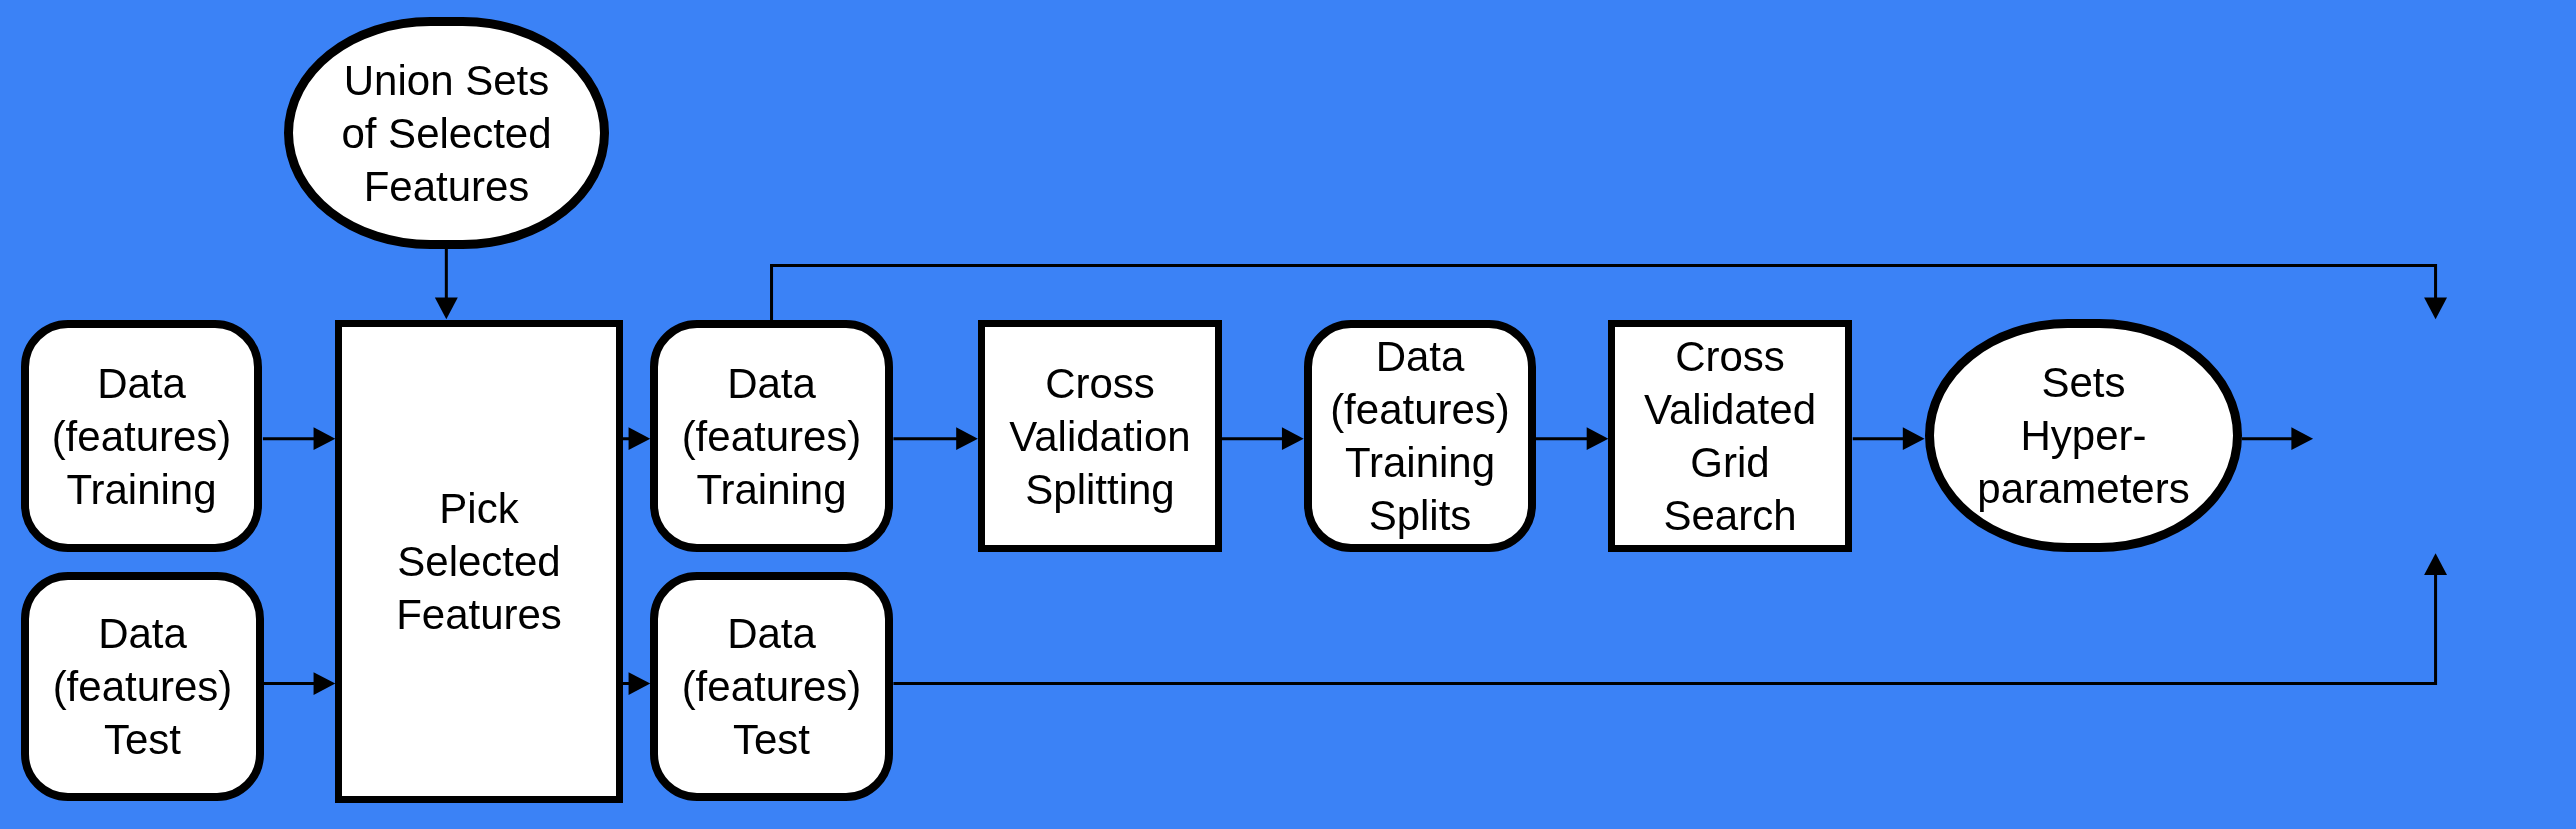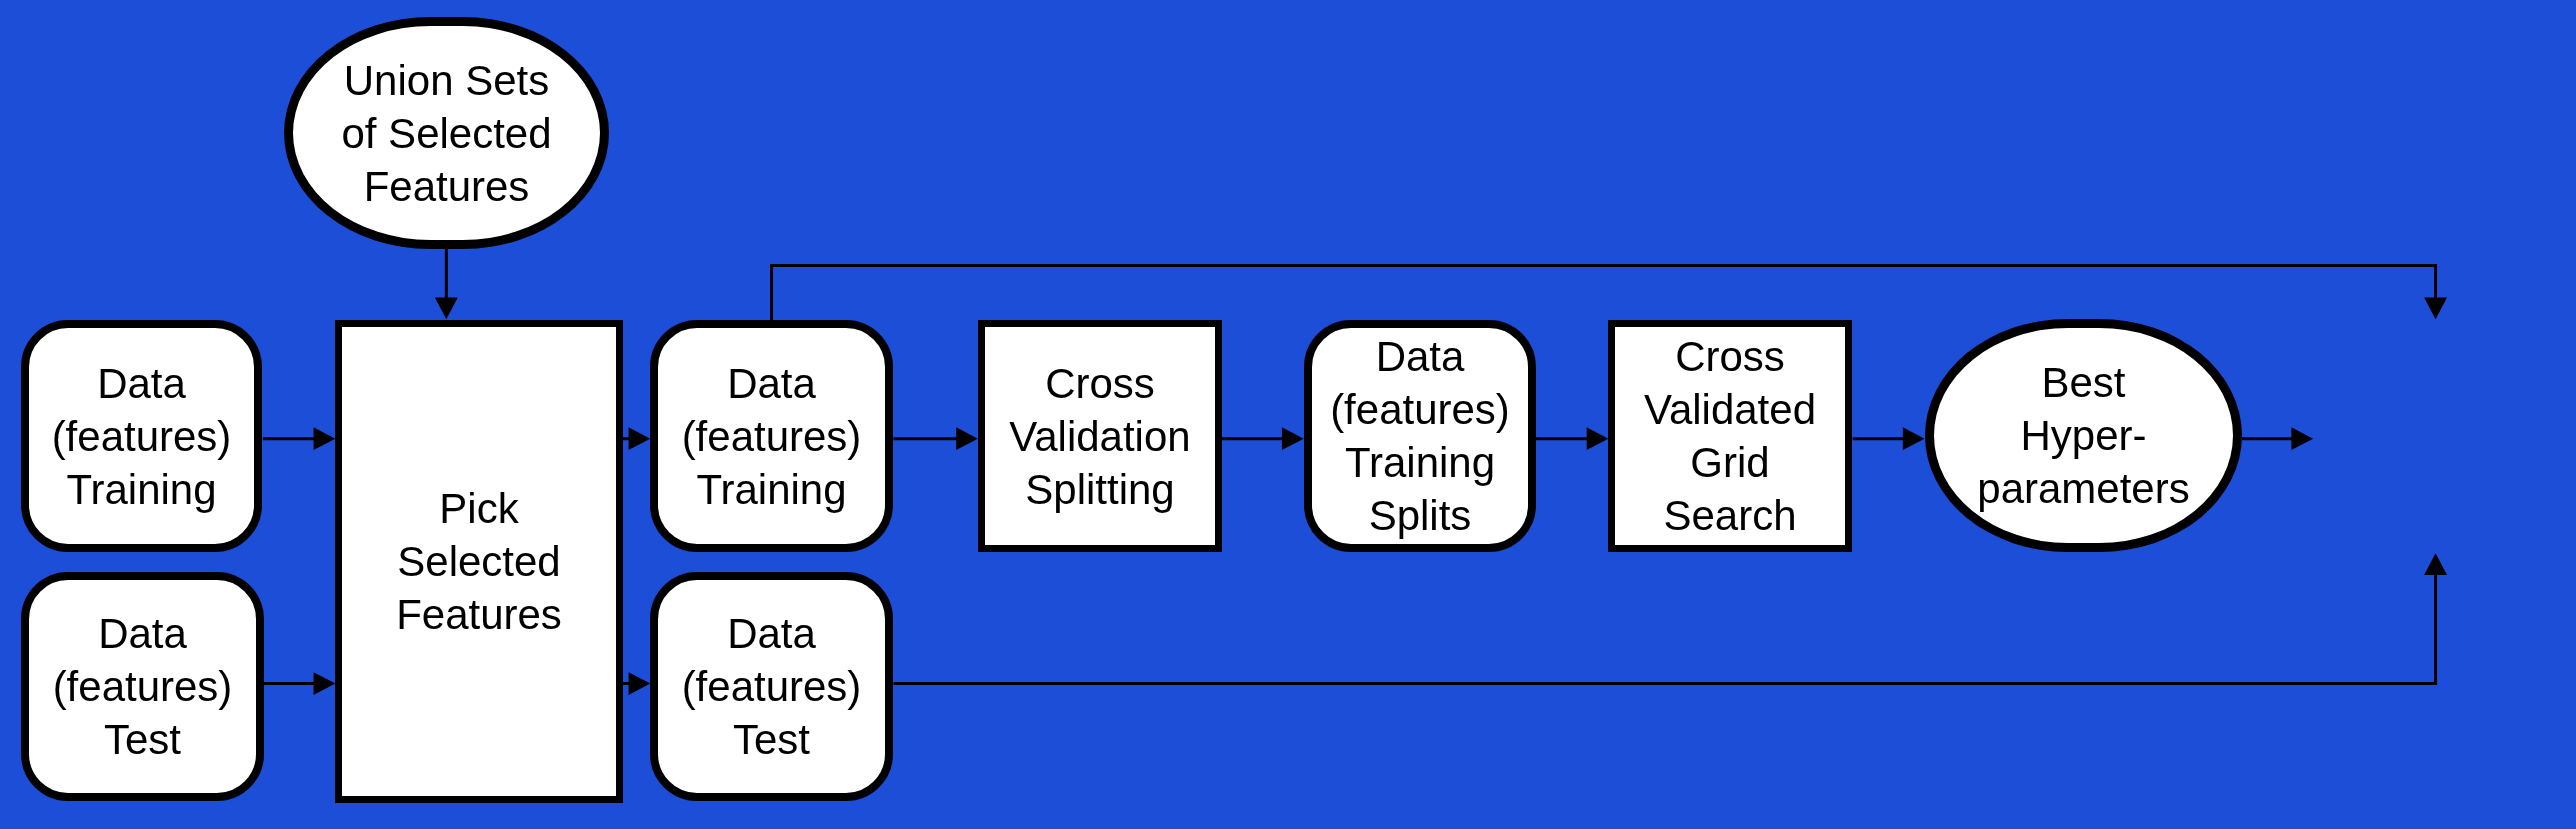--- a/index.html
+++ b/index.html
@@ -7,21 +7,21 @@
     padding: 0;
     background: #ffffff;
     width: 2576px;
     height: 829px;
     overflow: hidden;
   }
   #canvas {
     position: relative;
     width: 2576px;
     height: 829px;
-    background: #1d4ed8;
+    background: #3b82f6;
     font-family: "Liberation Sans", sans-serif;
   }
   #edges {
     position: absolute;
     left: 0; top: 0;
     width: 2576px;
     height: 829px;
   }
   .node {
     position: absolute;
@@ -155,20 +155,20 @@
   </div>
 
   <div class="node rect" style="left:1608px; top:320px; width:244px; height:232px;">
     <div class="label">Cross
 Validated
 Grid
 Search</div>
   </div>
 
   <div class="node ellipse" style="left:1925px; top:319px; width:317px; height:233px;">
-    <div class="label">Best
+    <div class="label">Sets
 Hyper-
 parameters</div>
   </div>
 
 
 </div>
 
 
 </body></html>

